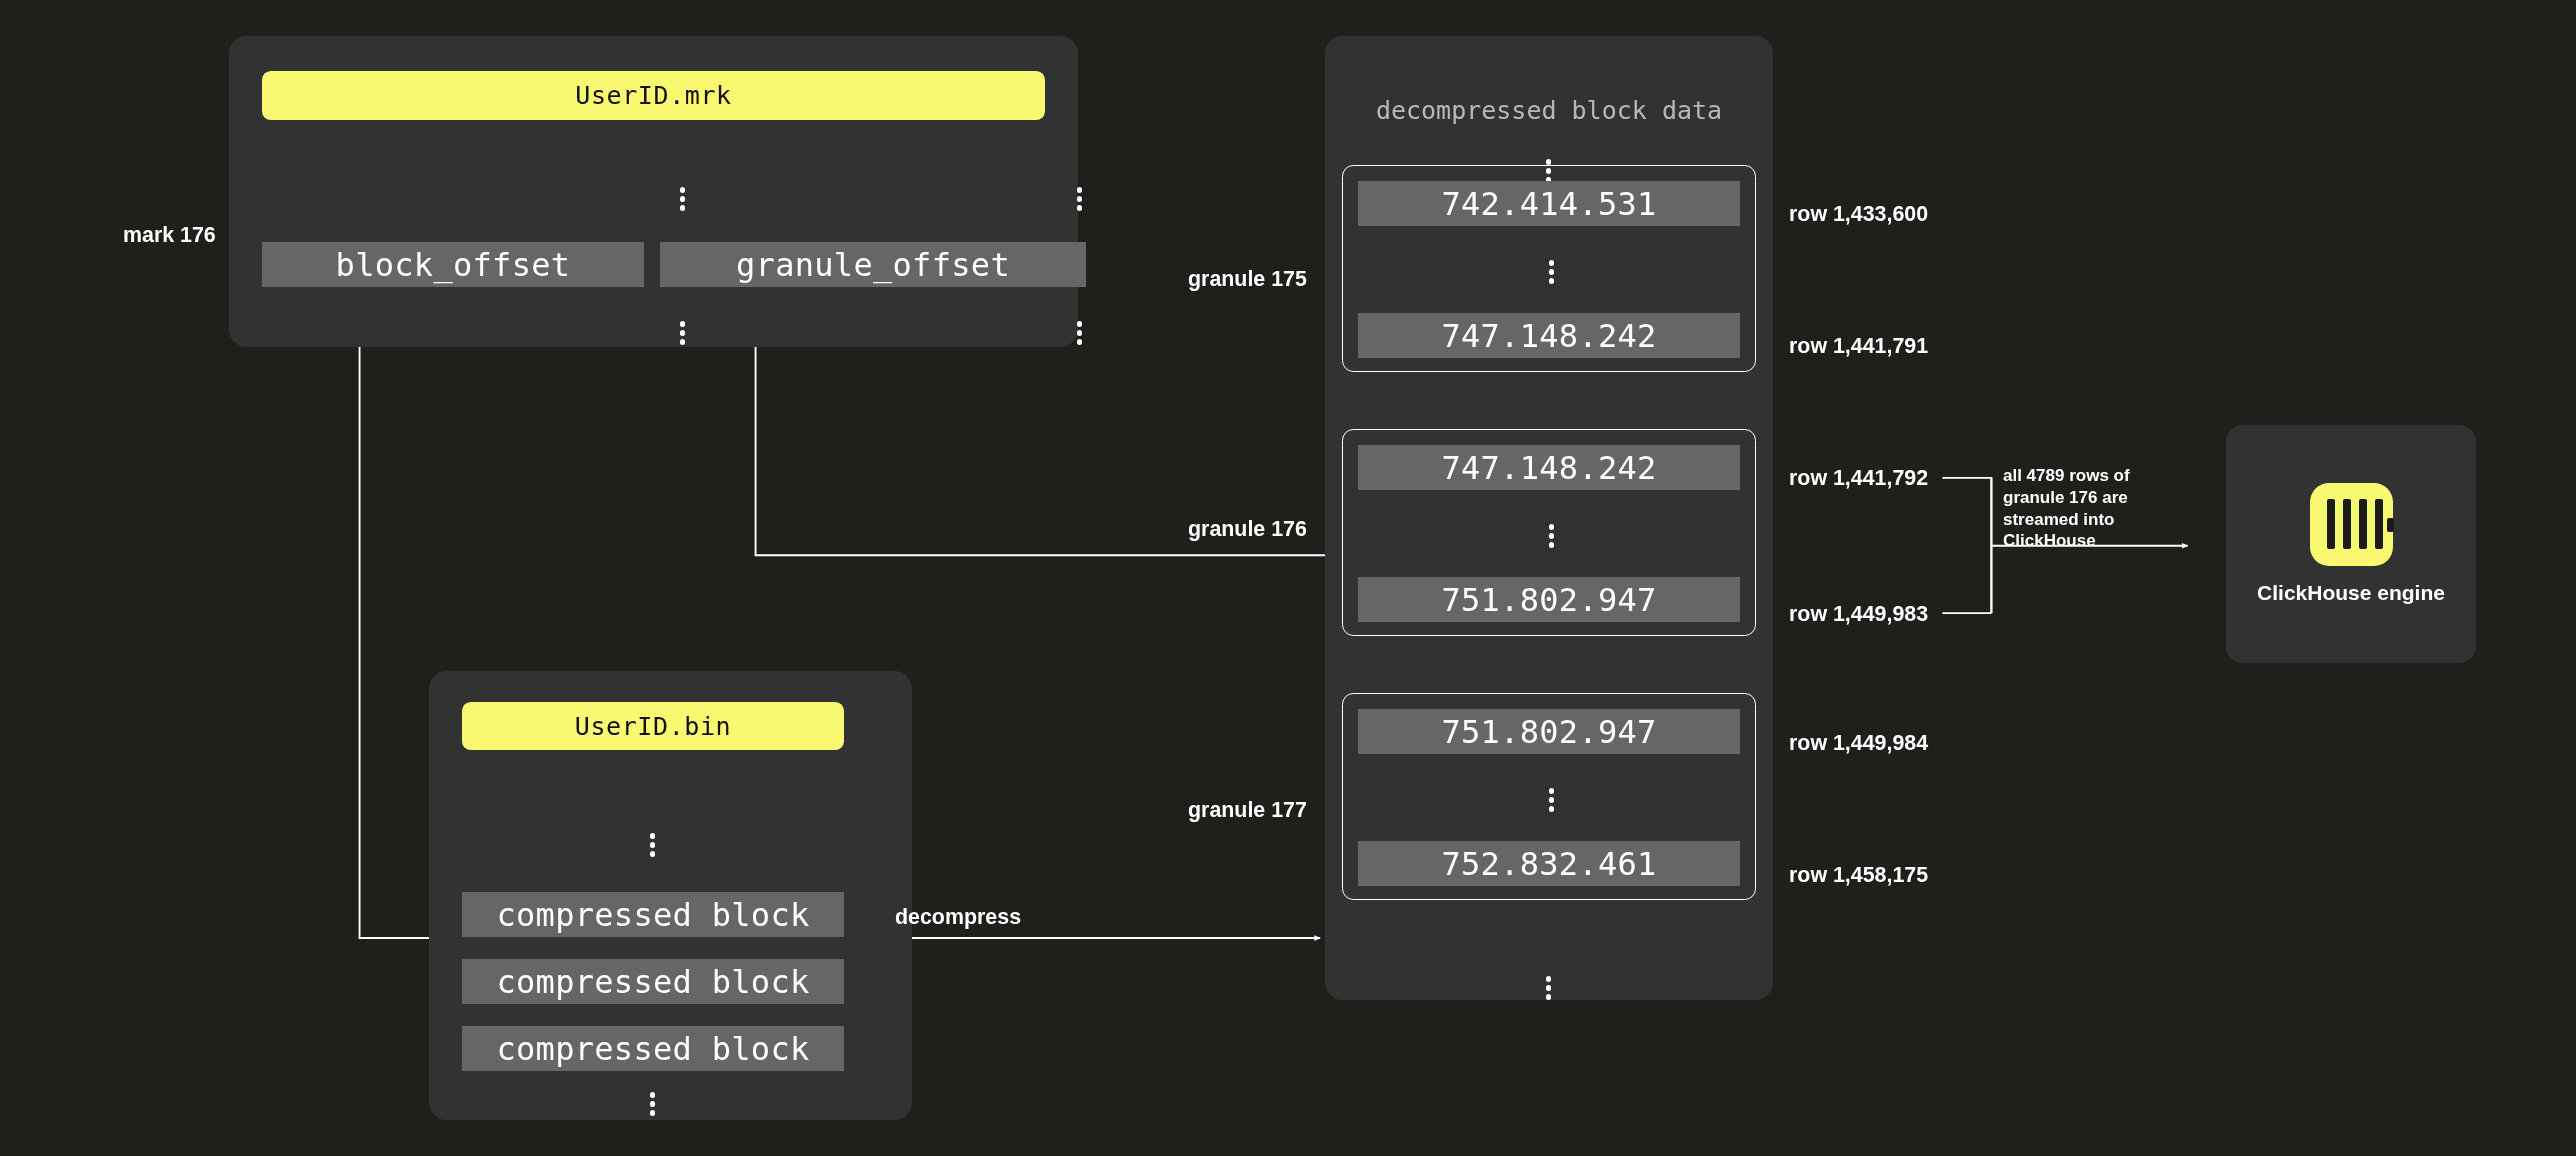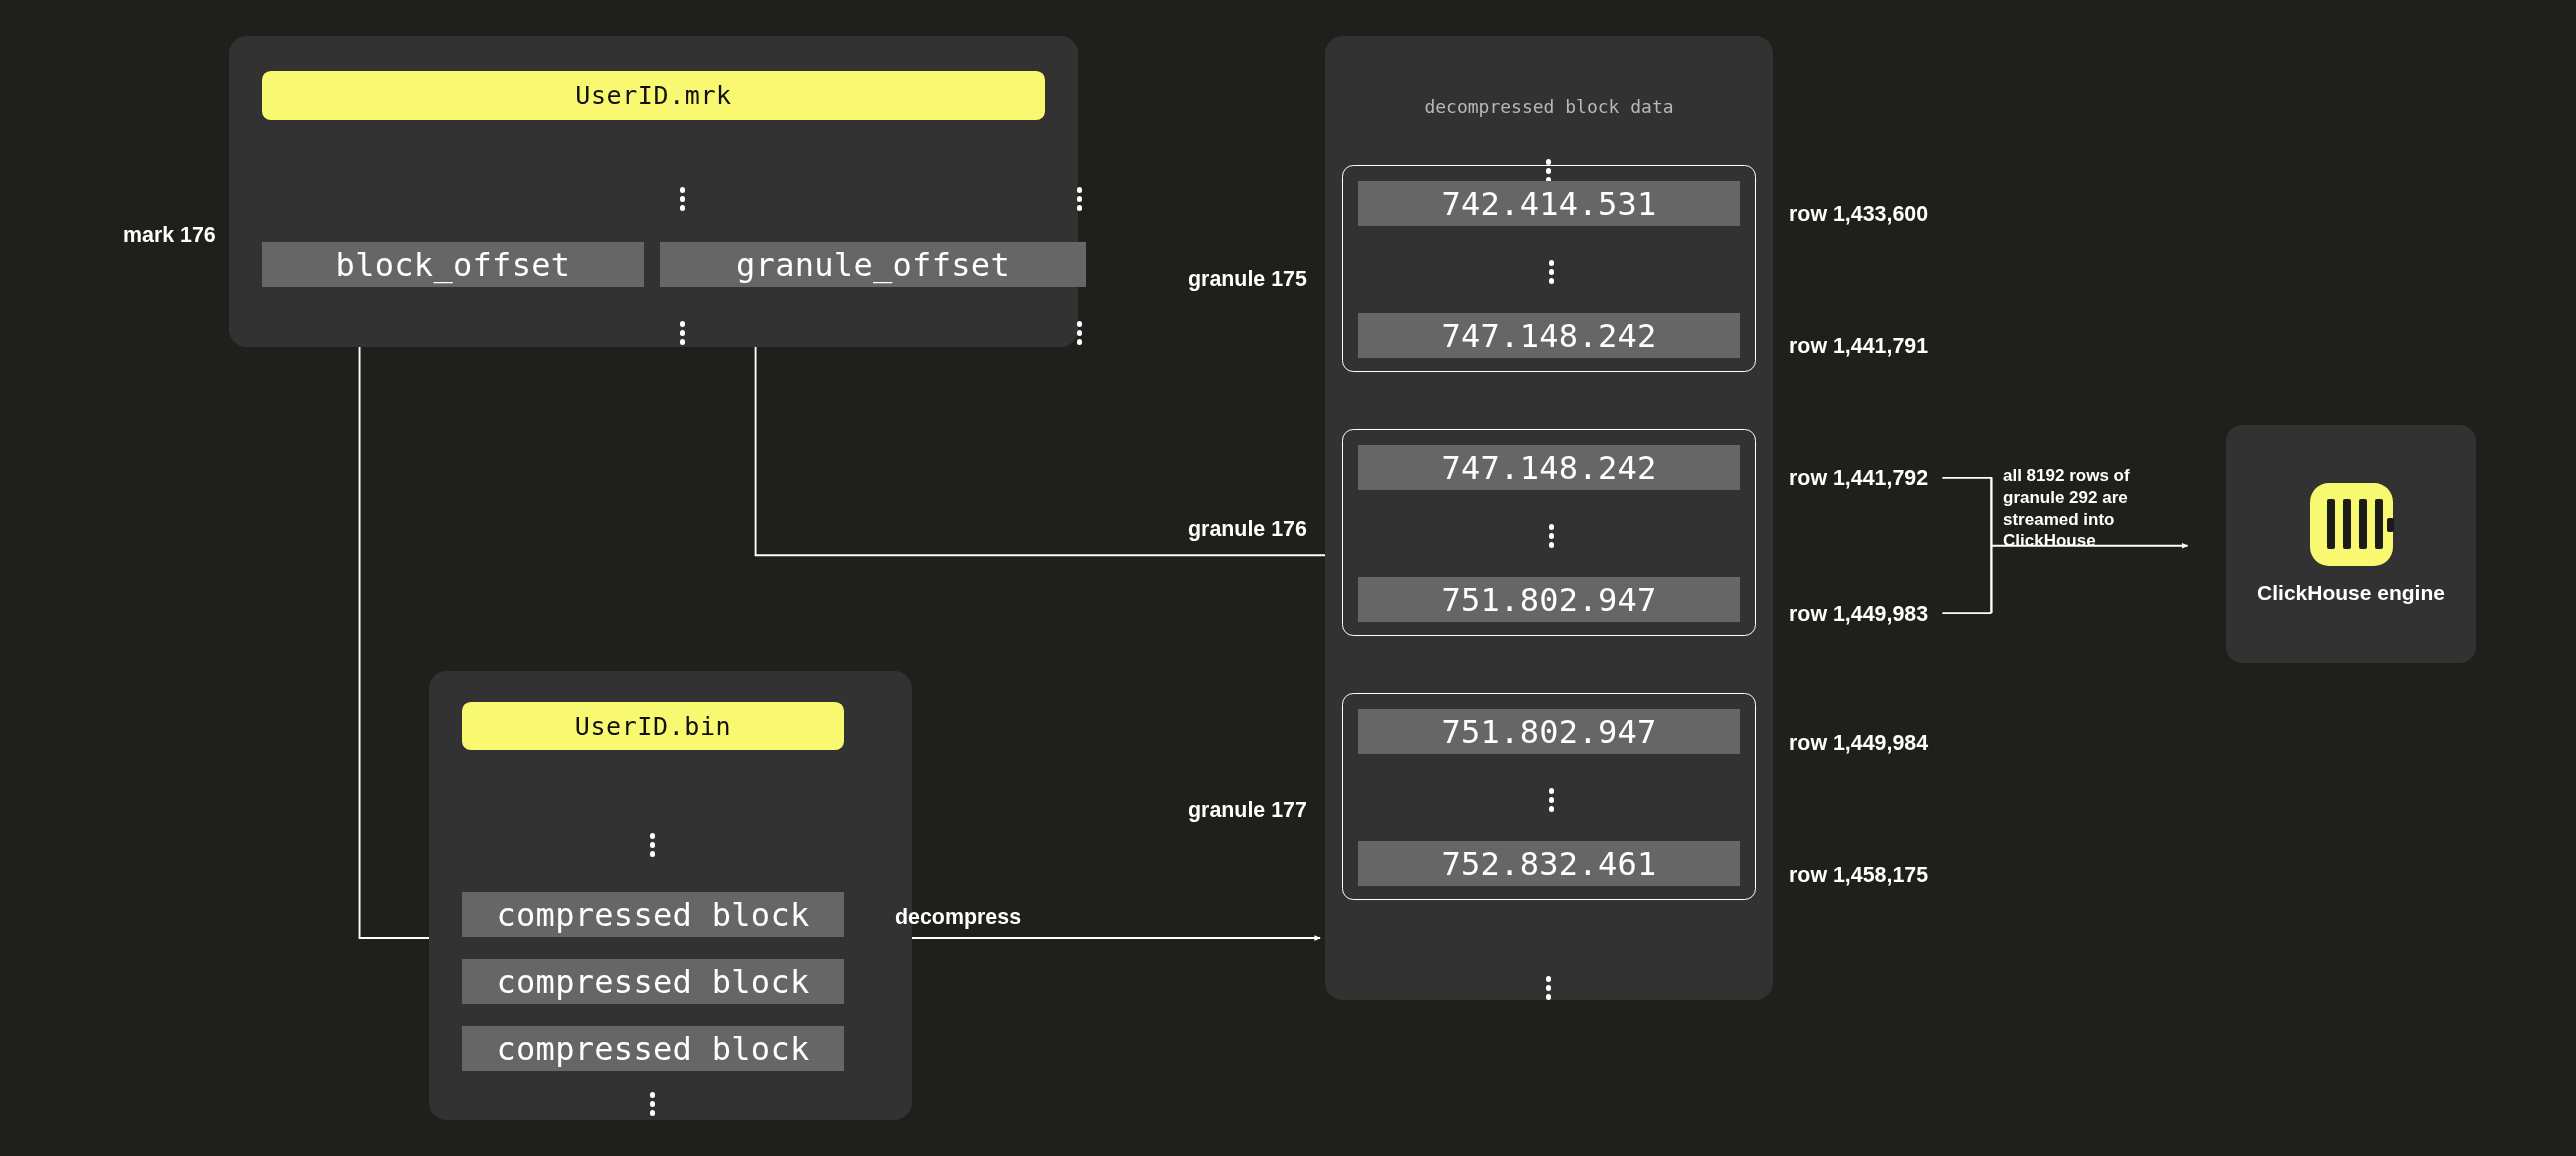--- a/index.html
+++ b/index.html
@@ -80,21 +80,21 @@
     color: #ffffff;
     font-family: "Liberation Sans", sans-serif;
     font-weight: bold;
     font-size: 21.4px;
     white-space: nowrap;
   }
   .label-mono {
     position: absolute;
     color: #b8b8b8;
     font-family: "DejaVu Sans Mono", "Liberation Mono", monospace;
-    font-size: 18px;
+    font-size: 25px;
     white-space: nowrap;
   }
   .note {
     position: absolute;
     color: #ffffff;
     font-family: "Liberation Sans", sans-serif;
     font-weight: bold;
     font-size: 17px;
     line-height: 1.28;
     width: 189px;
@@ -282,21 +282,21 @@
 
   <div class="label" style="left:1789px; top:202px;">row 1,433,600</div>
   <div class="label" style="left:1789px; top:334px;">row 1,441,791</div>
 
   <div class="label" style="left:1789px; top:466px;">row 1,441,792</div>
   <div class="label" style="left:1789px; top:602px;">row 1,449,983</div>
 
   <div class="label" style="left:1789px; top:731px;">row 1,449,984</div>
   <div class="label" style="left:1789px; top:863px;">row 1,458,175</div>
 
-  <div class="note" style="left:2003px; top:465px;">all 8192 rows of granule 292 are streamed into ClickHouse</div>
+  <div class="note" style="left:2003px; top:465px;">all 4789 rows of granule 176 are streamed into ClickHouse</div>
 
   <div class="ch-card" style="left:2203px; top:425px; width:250px; height:238px;">
     <div class="ch-logo">
       <b style="left:17.6px;  top:16.3px; width:8.2px; height:50px;"></b>
       <b style="left:33px;  top:16.3px; width:8.2px; height:50px;"></b>
       <b style="left:49px;  top:16.3px; width:8.2px; height:50px;"></b>
       <b style="left:65px; top:16.3px; width:8.2px; height:50px;"></b>
       <b style="left:77px; top:35px; width:7px; height:14px;"></b>
     </div>
     <div class="ch-caption">ClickHouse engine</div>

